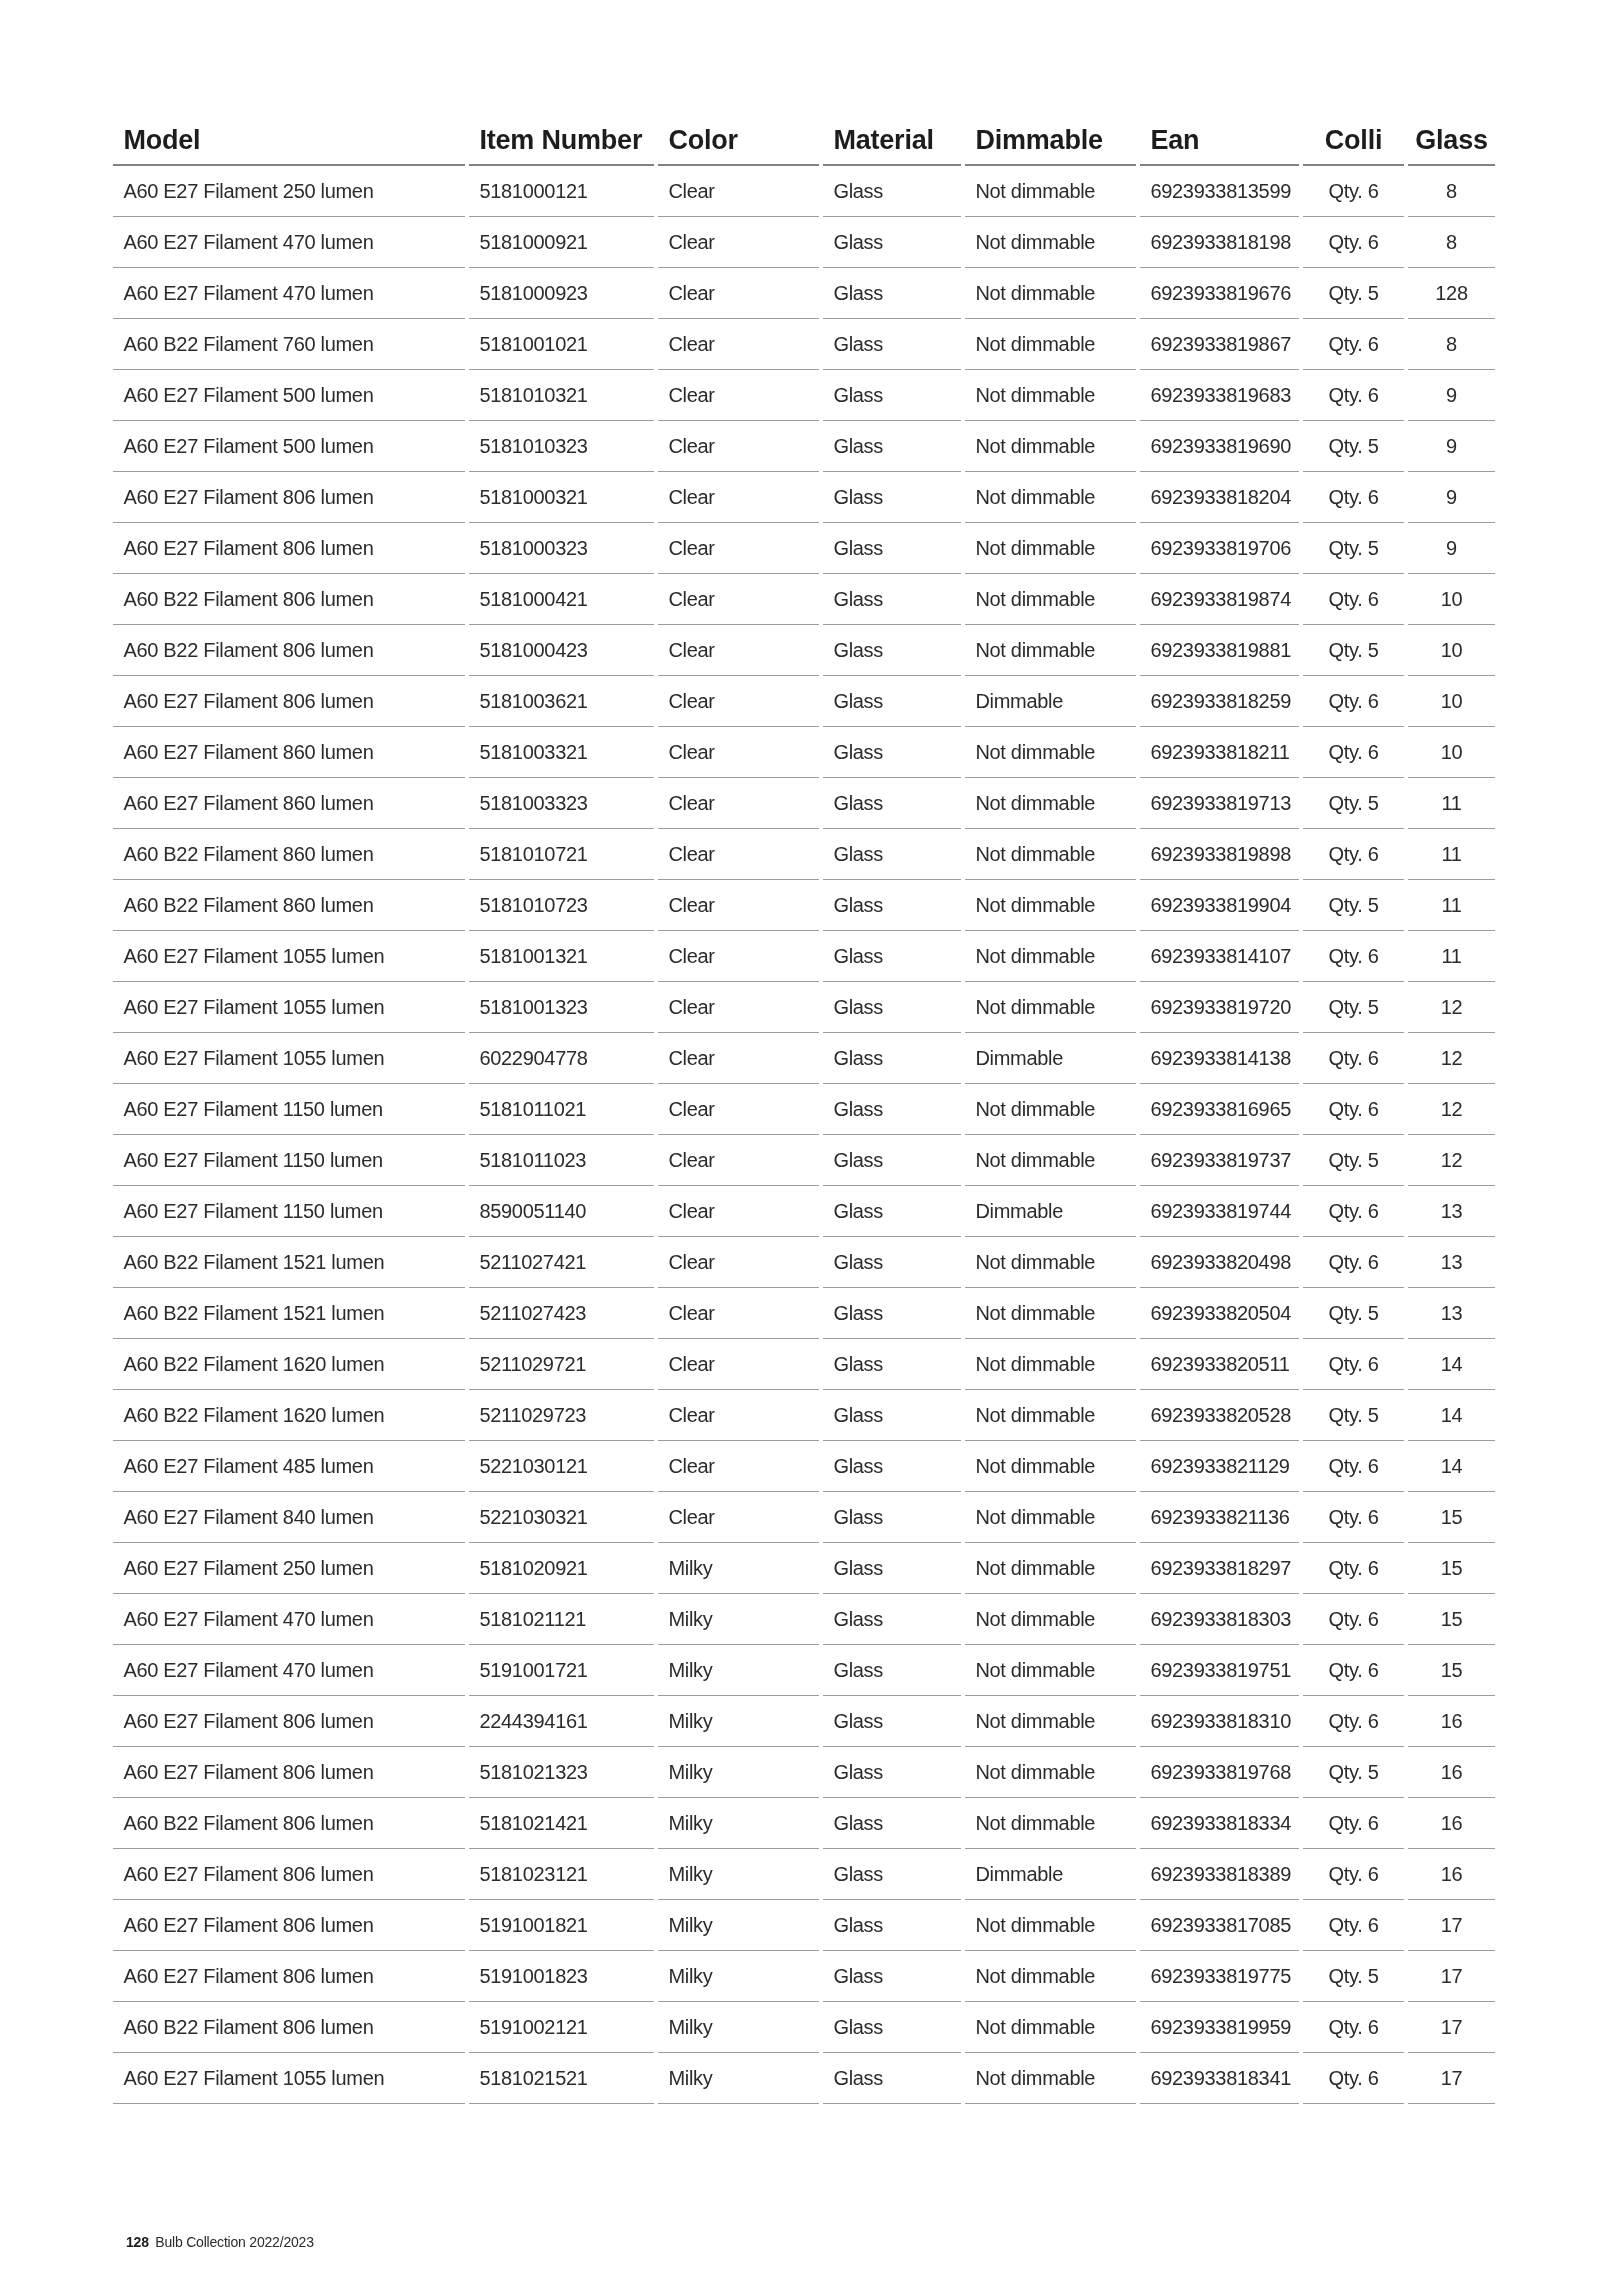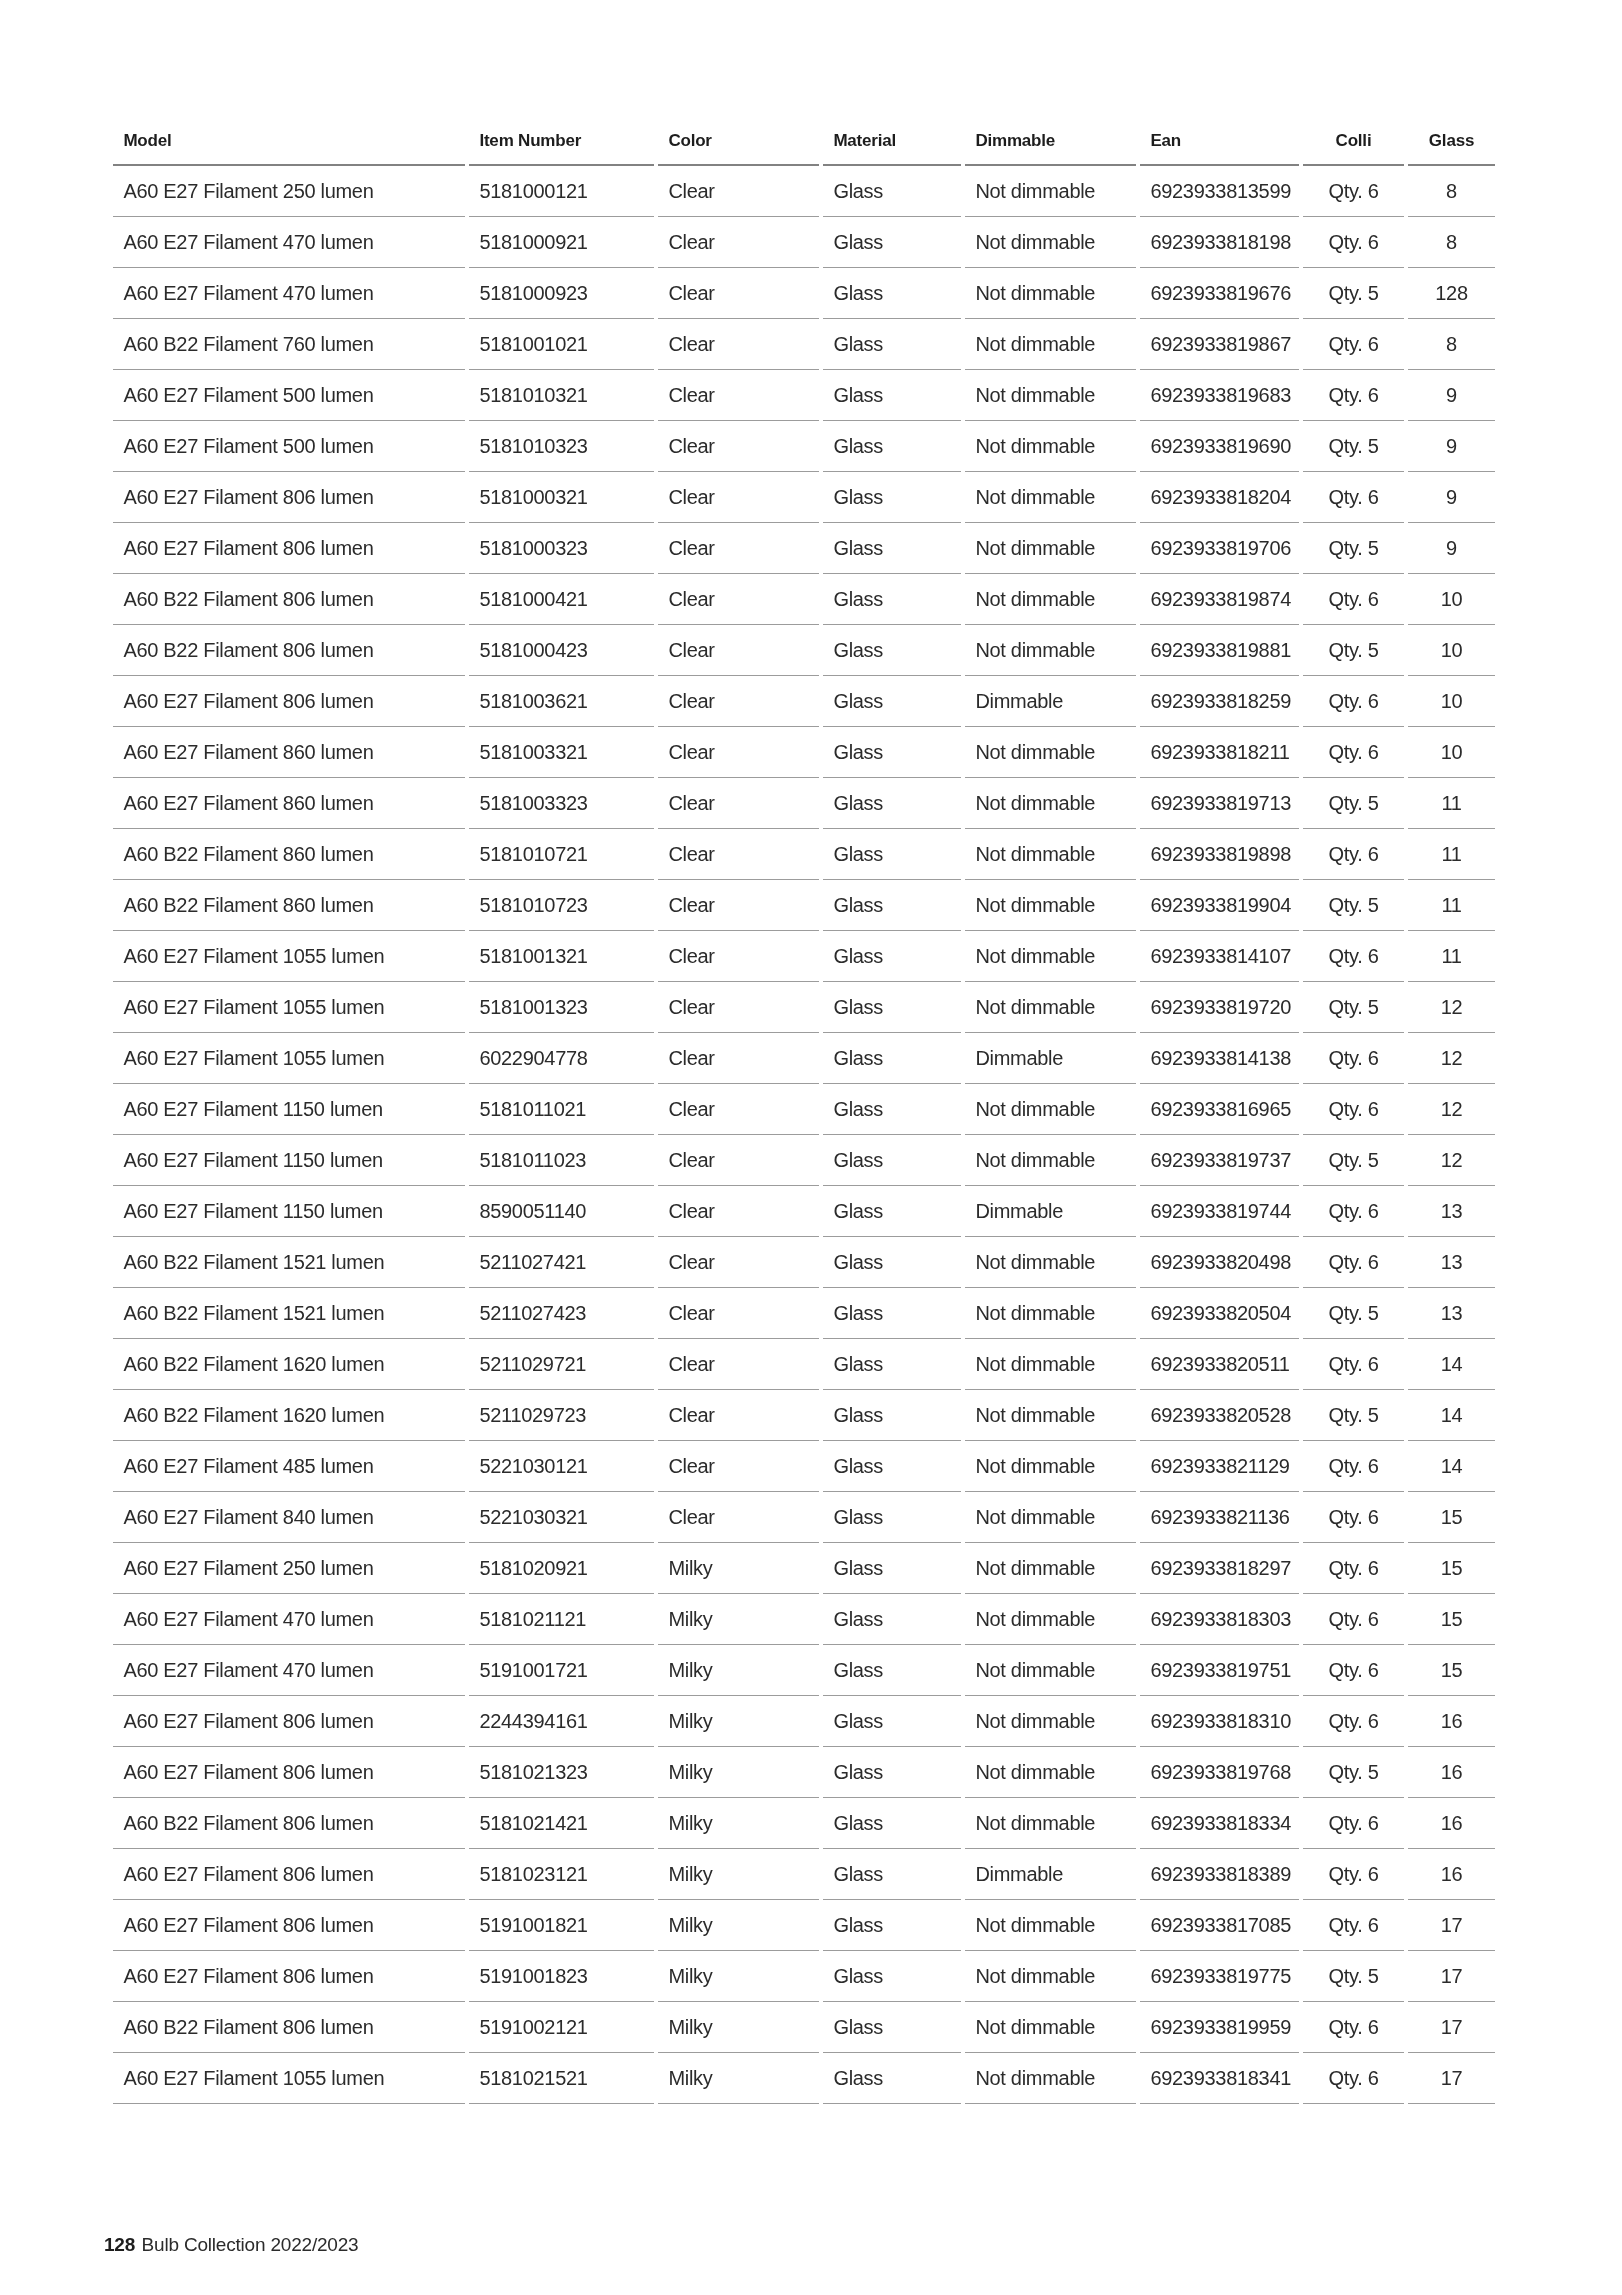--- a/index.html
+++ b/index.html
@@ -32,44 +32,44 @@
   th, td {
     box-sizing: border-box;
     vertical-align: middle;
     text-align: left;
     padding: 0 0 0 10.4px;
     white-space: nowrap;
     overflow: hidden;
   }
   th {
     height: 49px;
-    font-size: 17px;
+    font-size: 27px;
     font-weight: bold;
     color: #1d1d1d;
     border-bottom: 2.6px solid #828282;
     letter-spacing: -0.2px;
   }
   td {
     height: 51px;
     font-size: 20px;
     font-weight: normal;
     color: #2b2b2b;
     border-bottom: 1.9px solid #9c9c9c;
     letter-spacing: -0.3px;
   }
   th.col-colli, td.col-colli,
   th.col-page,  td.col-page {
     text-align: center;
     padding-left: 0;
   }
   .footer {
     position: absolute;
-    left: 104px;
+    left: 126px;
     top: 2234px;
-    font-size: 19px;
+    font-size: 14px;
     letter-spacing: -0.2px;
     color: #2b2b2b;
   }
   .footer .pagenum {
     font-weight: bold;
     color: #1d1d1d;
     margin-right: 6.5px;
   }
 </style>
 </head>

